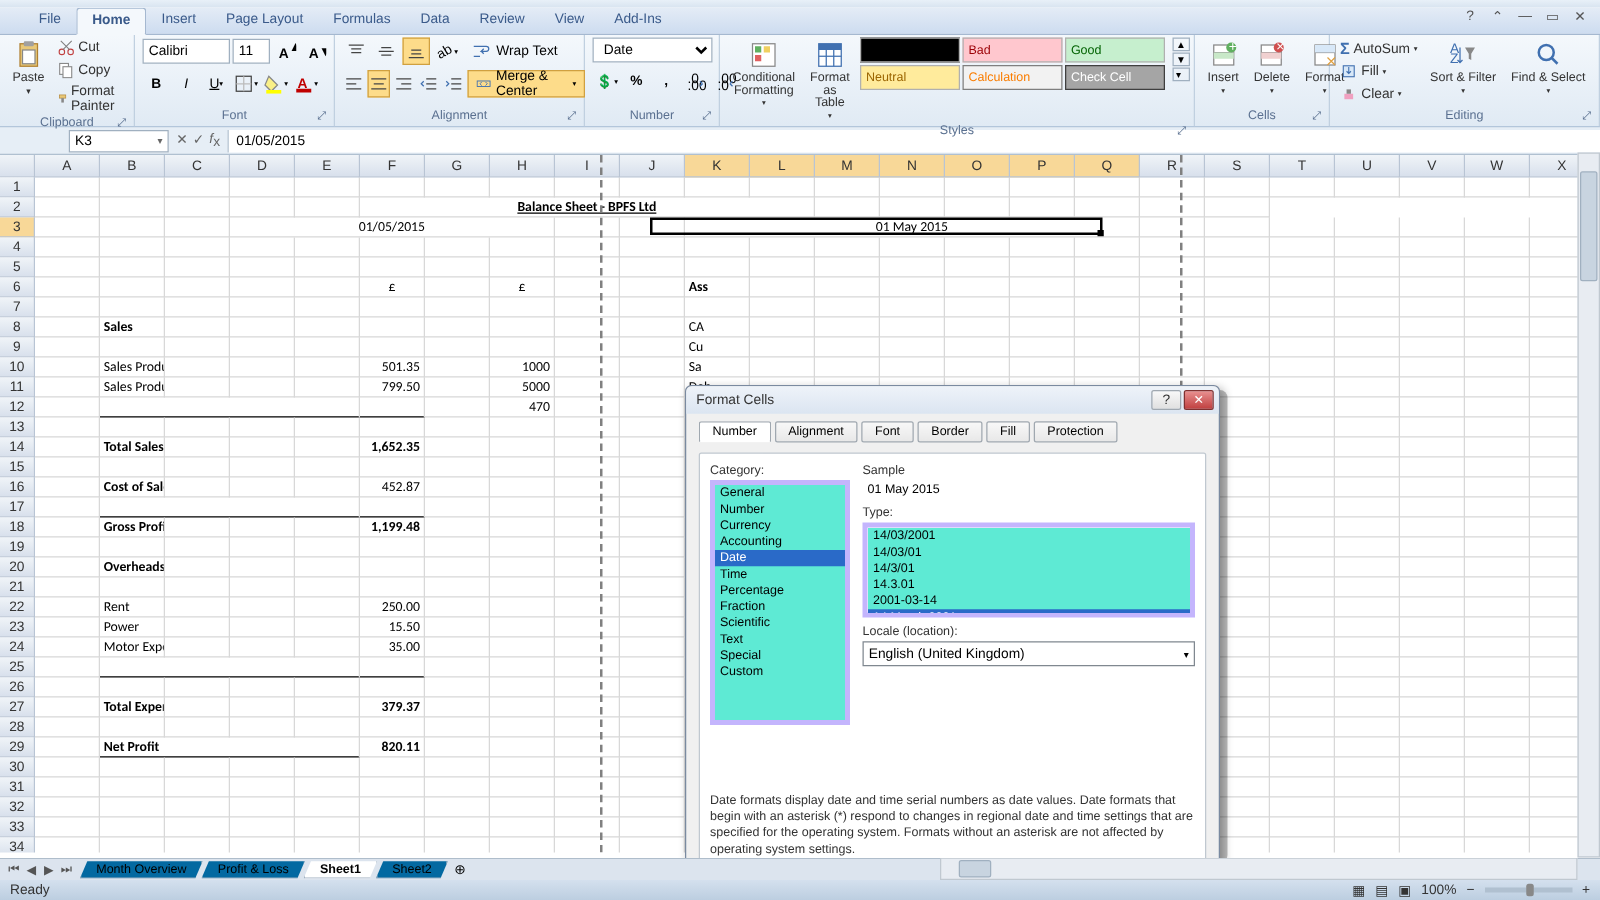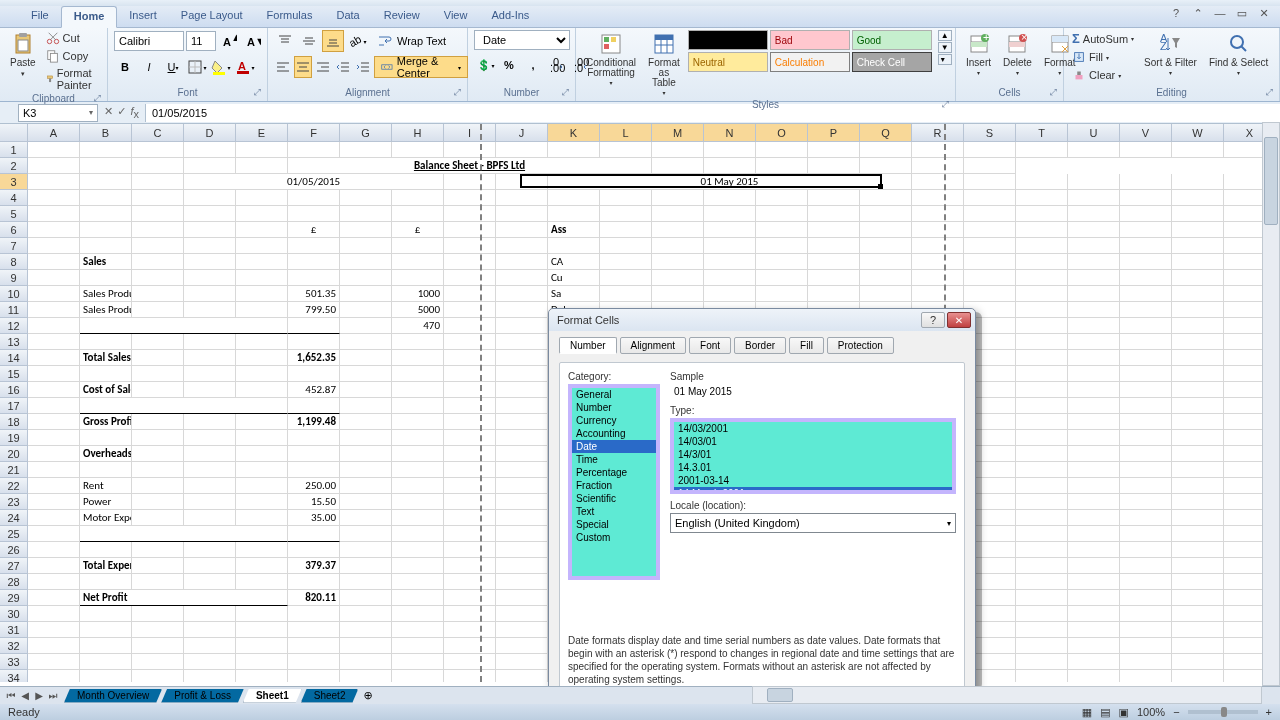--- a/index.html
+++ b/index.html
@@ -24,21 +24,21 @@
 .btnsq{width:22px;height:22px;border:1px solid transparent;display:inline-flex;align-items:center;justify-content:center;cursor:pointer;}
 .btnsq.on{background:#fddc8a;border-color:#d0a040;}
 .btnsq svg{width:16px;height:16px;}
 .btnlong{height:22px;border:1px solid transparent;display:inline-flex;align-items:center;padding:0 6px;gap:4px;cursor:pointer;font-size:10px;}
 .btnlong.on{background:#fddc8a;border-color:#d0a040;}
 .stylebox{width:80px;height:20px;border:1px solid #b0b0b0;display:inline-flex;align-items:center;padding:0 4px;font-size:10px;}
 .windowctrl{position:absolute;right:6px;top:6px;display:flex;gap:2px;}
 .windowctrl span{width:20px;height:14px;display:inline-flex;align-items:center;justify-content:center;cursor:pointer;color:#555;}
 
 .formula-bar{height:22px;background:#e6eef6;border-bottom:1px solid #b0c0d0;display:flex;align-items:center;}
-.namebox{width:80px;margin-left:18px;border:1px solid #a0b0c0;background:#fff;height:18px;padding:1px 4px;display:flex;align-items:center;justify-content:space-between;}
+.namebox{width:80px;margin-left:55px;border:1px solid #a0b0c0;background:#fff;height:18px;padding:1px 4px;display:flex;align-items:center;justify-content:space-between;}
 .namebox span:last-child{font-size:8px;color:#666;}
 .fxicons{display:flex;gap:4px;padding:0 6px;color:#666;}
 .fxicons span{cursor:pointer;font-size:11px;}
 .fxinput{flex:1;border:none;border-left:1px solid #b0c0d0;background:#fff;height:18px;padding:1px 6px;}
 
 .sheet-area{position:relative;height:558px;overflow:hidden;}
 .corner{position:absolute;left:0;top:0;width:28px;height:18px;background:linear-gradient(#f0f4f8,#d8e0ec);border-right:1px solid #b8c4d4;border-bottom:1px solid #b8c4d4;}
 .colheads{position:absolute;left:28px;top:0;height:18px;display:flex;}
 .colh{background:linear-gradient(#f0f4f8,#d8e0ec);border-right:1px solid #b8c4d4;border-bottom:1px solid #b8c4d4;text-align:center;line-height:18px;color:#333;width:52px;}
 .colh.sel{background:#f8d898;}
@@ -1417,21 +1417,21 @@
     <div class="dlg-tabs" id="dlg-tabs">
         <div class="dlg-tab active">Number</div>
         <div class="dlg-tab">Alignment</div>
         <div class="dlg-tab">Font</div>
         <div class="dlg-tab">Border</div>
         <div class="dlg-tab">Fill</div>
         <div class="dlg-tab">Protection</div>
       </div>
     <div class="dlg-panel">
       <div class="dlg-row2">
-        <div style="width:92px">
+        <div style="width:112px">
           <div class="dlg-label">Category:</div>
           <div class="listbox" id="catlist" style="height:196px">
               <div>General</div>
               <div>Number</div>
               <div>Currency</div>
               <div>Accounting</div>
               <div class="sel">Date</div>
               <div>Time</div>
               <div>Percentage</div>
               <div>Fraction</div>

